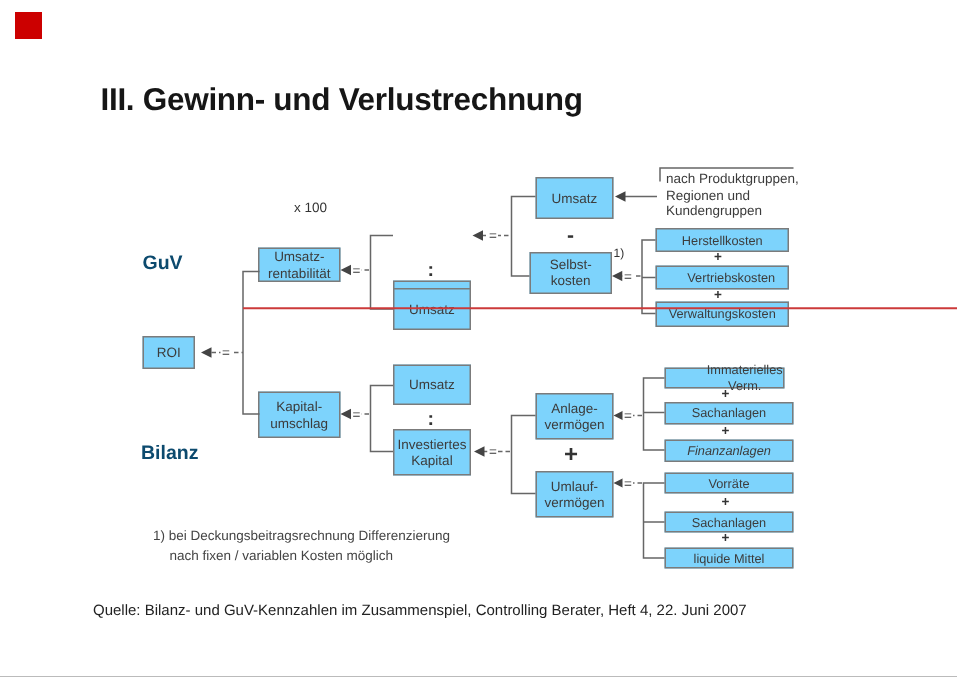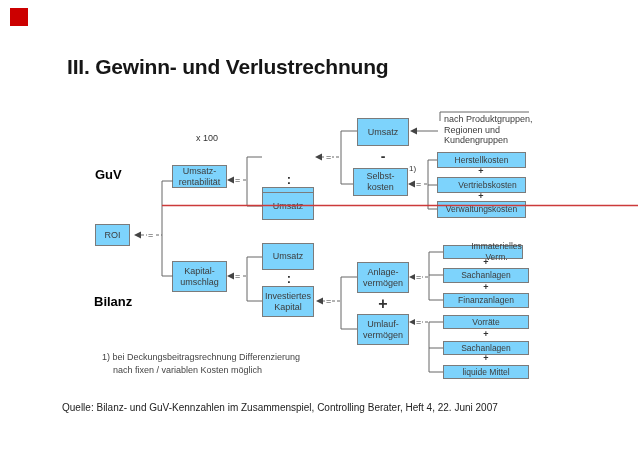--- a/index.html
+++ b/index.html
@@ -5,30 +5,30 @@
   html,body { margin:0; padding:0; background:#888; }
   .slide {
     position:relative; width:638px; height:451px; background:#ffffff;
     font-family:"Liberation Sans","DejaVu Sans",sans-serif; overflow:hidden;
   }
   .corner-mark { position:absolute; left:10px; top:8px; width:18px; height:18px; background:#cc0000; }
   .title {
     position:absolute; left:67px; top:55px; font-size:21px; font-weight:bold;
     color:#161616; letter-spacing:-0.2px; white-space:nowrap;
   }
-  .section-label { position:absolute; font-size:13px; font-weight:bold; color:#000000; }
+  .section-label { position:absolute; font-size:13px; font-weight:bold; color:#0c4a6e; }
   .box {
     position:absolute; box-sizing:border-box; border:1px solid #7b7b7b; background:#7dd3fc;
     color:#3c3c3c; font-size:9px; line-height:11px; display:flex; align-items:center;
     justify-content:center; text-align:center; z-index:1;
   }
   .box.small { font-size:8.5px; }
   .pre { white-space:pre-line; }
   .free-text { position:absolute; color:#3c3c3c; font-size:9px; line-height:10.5px; z-index:1; }
-  .op { position:absolute; color:#333; z-index:6; text-align:center; }
+  .op { position:absolute; color:#333; z-index:6; }
   .eq { position:absolute; font-size:9px; line-height:10px; color:#333; background:#fff; padding:0 1px; z-index:6; }
   .plus-sm { font-size:9px; font-weight:bold; width:10px; }
   .footnote { position:absolute; font-size:9px; color:#444; white-space:nowrap; }
   .source { position:absolute; left:62px; top:402px; font-size:10px; color:#222; white-space:nowrap; }
   svg.overlay { position:absolute; left:0; top:0; z-index:5; pointer-events:none; }
 </style>
 </head>
 <body>
 
 <div class="slide">
@@ -56,21 +56,21 @@
   <div class="box pre" style="left:357px; top:262px; width:52px; height:31px;">Anlage-
 vermögen</div>
   <div class="box pre" style="left:357px; top:314px; width:52px; height:31px;">Umlauf-
 vermögen</div>
 
   <div class="box small" style="left:437px; top:152px; width:89px; height:16px;">Herstellkosten</div>
   <div class="box small" style="left:437px; top:177px; width:89px; height:16px;padding-left:12px;">Vertriebskosten</div>
   <div class="box small" style="left:437px; top:201px; width:89px; height:17px;">Verwaltungskosten</div>
   <div class="box small" style="left:443px; top:245px; width:80px; height:14px;padding-left:27px;">Immaterielles Verm.</div>
   <div class="box small" style="left:443px; top:268px; width:86px; height:15px;">Sachanlagen</div>
-  <div class="box small" style="left:443px; top:293px; width:86px; height:15px;">Finanzanlagen</div>
+  <div class="box small" style="left:443px; top:293px; width:86px; height:15px;font-style:italic;">Finanzanlagen</div>
   <div class="box small" style="left:443px; top:315px; width:86px; height:14px;">Vorräte</div>
   <div class="box small" style="left:443px; top:341px; width:86px; height:14px;">Sachanlagen</div>
   <div class="box small" style="left:443px; top:365px; width:86px; height:14px;">liquide Mittel</div>
 
   <div class="free-text pre" style="left:444px; top:114px; width:95px;">nach Produktgruppen,
 Regionen und
 Kundengruppen</div>
 
   <div class="op" style="left:196px; top:133px; font-size:9px;">x 100</div>
   <div class="op" style="left:409px; top:164px; font-size:8px;">1)</div>

